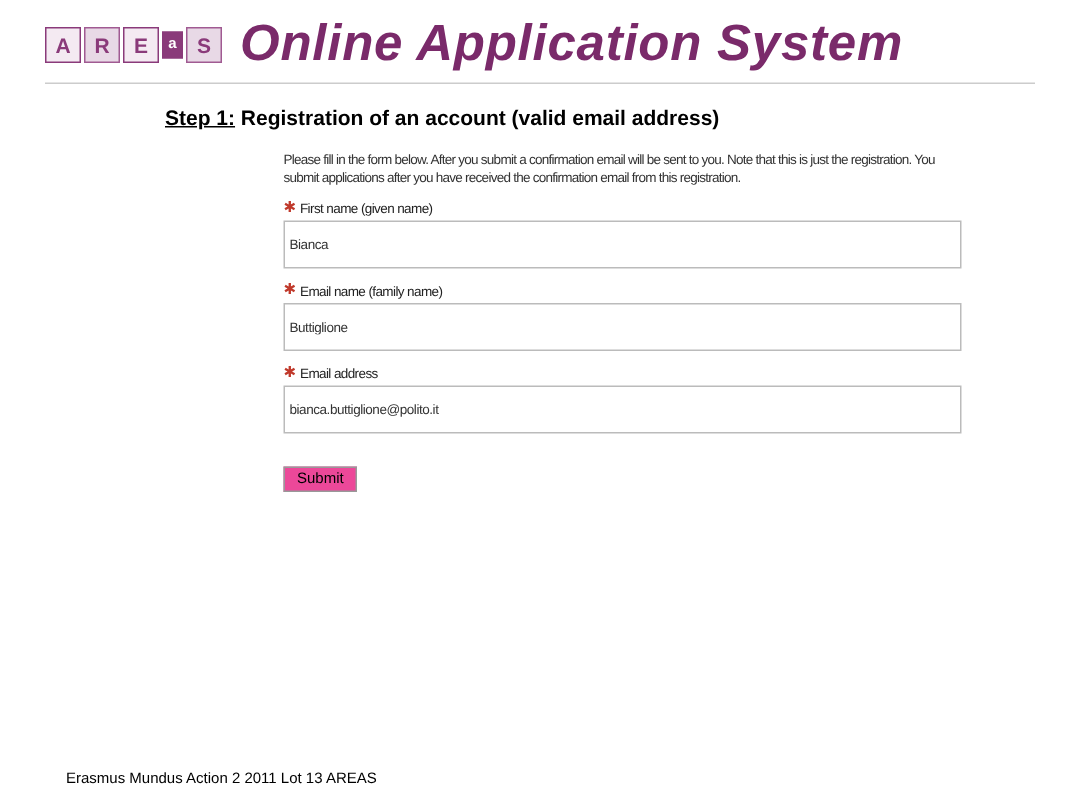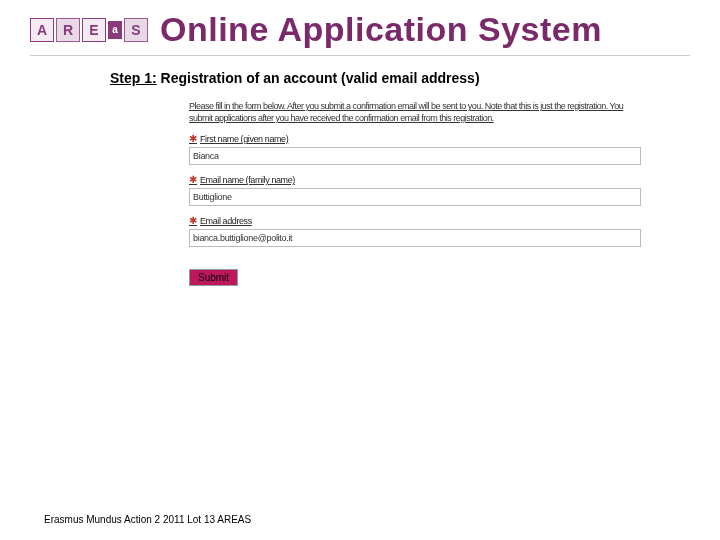--- a/index.html
+++ b/index.html
@@ -6,42 +6,42 @@
   html, body { width: 720px; height: 540px; font-family: Arial, sans-serif; background: #fff; }
   .slide { width: 720px; height: 540px; position: relative; padding: 10px 30px 20px 30px; }
 
   .header { display: flex; align-items: center; gap: 12px; margin-bottom: 6px; }
   .logo { display: flex; gap: 2px; align-items: center; }
   .logo-tile { width: 24px; height: 24px; border: 1px solid #8a3a7a; display: flex; align-items: center; justify-content: center; font-size: 14px; font-weight: bold; color: #8a3a7a; background: #f4eaf2; }
   .logo-tile.alt { background: #e8d9e6; border-color: #a05a92; }
   .logo-tile.dark { background: #8a3a7a; color: #fff; border-color: #8a3a7a; }
   .logo-tile.sm { width: 14px; height: 18px; font-size: 10px; }
 
-  .title { font-size: 34px; font-weight: bold; color: #7a2a6a; letter-spacing: 0.5px; }
+  .title { font-size: 34px; font-weight: bold; color: #7a2a6a; letter-spacing: 0.5px; font-style: italic; }
 
   hr.divider { border: none; border-top: 1px solid #ccc; margin: 2px 0 14px 0; }
 
   .step-heading { font-size: 14px; font-weight: bold; color: #000; margin-left: 80px; margin-bottom: 4px; }
   .step-heading .step-label { text-decoration: underline; }
 
-  .form-wrap { margin-left: 145px; width: 480px; font-size: 9px; color: #333; letter-spacing: -0.5px; font-family: Arial, sans-serif; text-decoration: underline; }
+  .form-wrap { margin-left: 145px; width: 480px; font-size: 9px; color: #333; letter-spacing: -0.5px; font-family: Arial, sans-serif; }
   .form-inner { padding: 10px 14px 14px 14px; }
   .form-wrap p.intro { line-height: 1.35; margin-bottom: 10px; color: #333; }
 
   .field { margin-bottom: 10px; }
   .field-label { font-size: 9px; margin-bottom: 3px; display: flex; align-items: center; gap: 3px; color: #222; letter-spacing: -0.4px; }
   .req { color: #c0392b; font-size: 10px; line-height: 1; }
   .field input[type="text"] {
-    width: 100%; height: 18px; border: 1px solid #bbb; font-size: 9px;
+    width: 100%; height: 32px; border: 1px solid #bbb; font-size: 9px;
     padding: 0 3px; background: #fff; color: #333; letter-spacing: -0.3px;
   }
 
   .submit-row { margin-top: 22px; }
   .submit-row button {
-    font-size: 10px; padding: 2px 8px; background: #be185d;
+    font-size: 10px; padding: 2px 8px; background: #ec4899;
     border: 1px solid #999; cursor: pointer;
   }
 
   .footer { position: absolute; left: 44px; bottom: 14px; font-size: 10px; color: #000; line-height: 1.3; }
 </style>
 </head>
 <body>
 
 <div class="slide">
 

